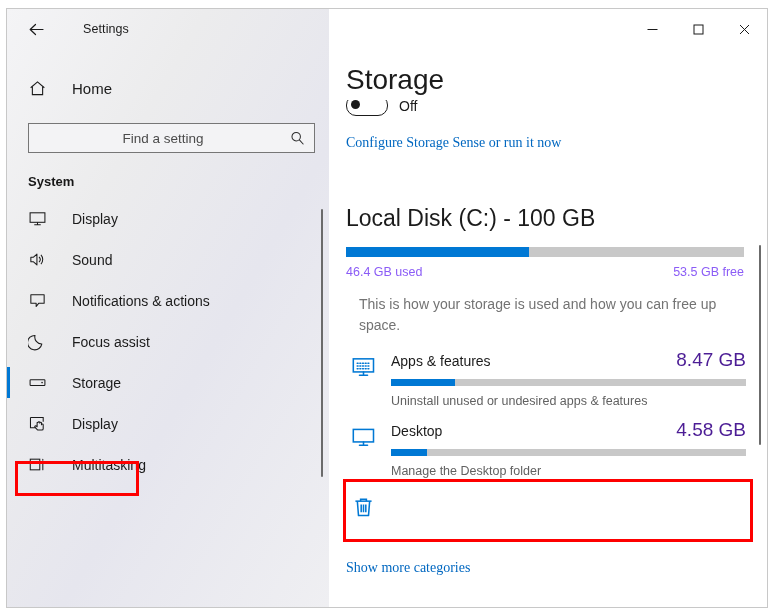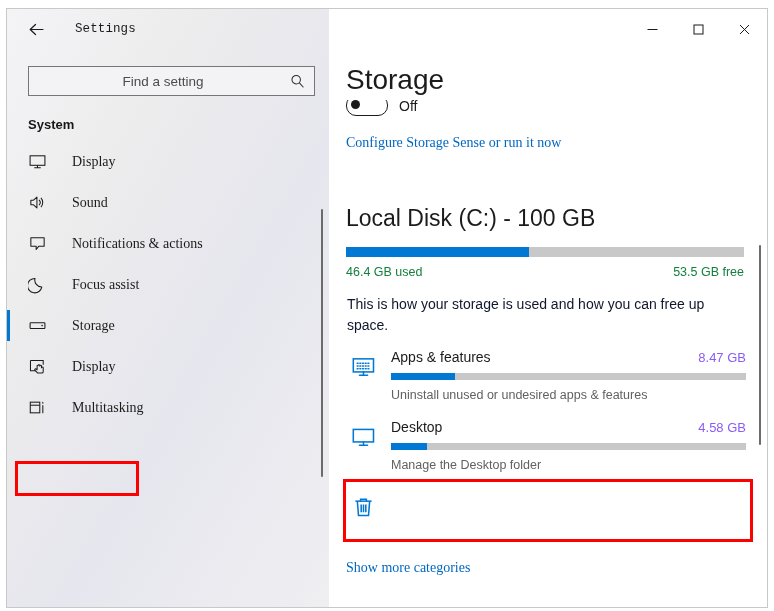--- a/index.html
+++ b/index.html
@@ -43,23 +43,22 @@
   }
   .back-btn {
     width: 30px; height: 30px;
     display: flex; align-items: center; justify-content: center;
     color: #1b1b1b;
   }
   .back-btn svg { display:block; }
   .app-title {
     font-size: 12.5px;
     color: #1b1b1b;
-    margin-left: 24px;
+    margin-left: 32px;
     letter-spacing: .1px;
-    font-family: Liberation Mono, monospace;
   }
   .home-row {
     display: flex;
     align-items: center;
     height: 36px;
     margin-top: 21px;
     padding-left: 21px;
   }
   .home-row .ic { width: 22px; display: flex; align-items: center; color:#1b1b1b;}
   .home-label {
@@ -129,21 +128,20 @@
     align-items: center;
     justify-content: flex-start;
     color: #1b1b1b;
     flex: 0 0 22px;
   }
   .nav-icon svg { display:block; }
   .nav-label {
     font-size: 14px;
     color: #1b1b1b;
     margin-left: 22px;
-    font-family: Liberation Serif, serif;
   }
   .sb-scroll {
     position: absolute;
     right: 6px;
     top: 200px;
     width: 2px;
     height: 268px;
     background: #6b6b6b;
     border-radius: 1px;
   }
@@ -249,29 +247,29 @@
     background: #0078d4;
   }
   .disk-legend {
     position: absolute;
     left: 17px;
     top: 256px;
     width: 398px;
     display: flex;
     justify-content: space-between;
     font-size: 12.5px;
-    color: #15803d;
+    color: #8b5cf6;
   }
   .disk-desc {
     position: absolute;
-    left: 18px;
+    left: 30px;
     top: 285px;
     width: 378px;
     font-size: 14px;
-    color: #0f172a;
+    color: #737373;
     line-height: 21px;
   }
   .cat-list {
     position: absolute;
     left: 17px;
     top: 336px;
     width: 400px;
   }
   .cat-row {
     display: flex;
@@ -293,21 +291,21 @@
     flex: 1;
     padding-left: 11px;
     padding-top: 4px;
   }
   .cat-top {
     display: flex;
     justify-content: space-between;
     align-items: baseline;
   }
   .cat-name { font-size: 14px; color: #1b1b1b; }
-  .cat-size { font-size: 13px; color: #8b5cf6; }
+  .cat-size { font-size: 19px; color: #4c1d95; }
   .cat-bar {
     margin-top: 8px;
     height: 7px;
     background: #c8c8c8;
     width: 100%;
   }
   .cat-bar-fill { height: 100%; background: #0078d4; }
   .cat-sub {
     margin-top: 8px;
     font-size: 12.5px;
@@ -348,20 +346,29 @@
 
     <div class="titlebar">
       <div class="back-btn">
         <svg width="19" height="19" viewBox="0 0 19 19" fill="none" stroke="currentColor" stroke-width="1.2">
           <path d="M16 9.5 H3.5 M8.5 4.5 L3.2 9.5 L8.5 14.5" stroke-linecap="round" stroke-linejoin="round"></path>
         </svg>
       </div>
       <div class="app-title">Settings</div>
     </div>
 
+    <div class="home-row">
+      <span class="ic">
+        <svg width="19" height="19" viewBox="0 0 20 20" fill="none" stroke="currentColor" stroke-width="1.15">
+          <path d="M2.8 9.2 L10 3 L17.2 9.2"></path>
+          <path d="M4.6 8.2 V16.4 H15.4 V8.2"></path>
+        </svg>
+      </span>
+      <span class="home-label">Home</span>
+    </div>
 
     <div class="search-wrap">
       <input class="search-input" type="text" placeholder="Find a setting" style="">
       <span class="search-icon">
         <svg width="15" height="15" viewBox="0 0 16 16" fill="none" stroke="currentColor" stroke-width="1.1">
           <circle cx="6.6" cy="6.6" r="4.5"></circle>
           <path d="M10 10 L14 14.4" stroke-linecap="round"></path>
         </svg>
       </span>
     </div>

